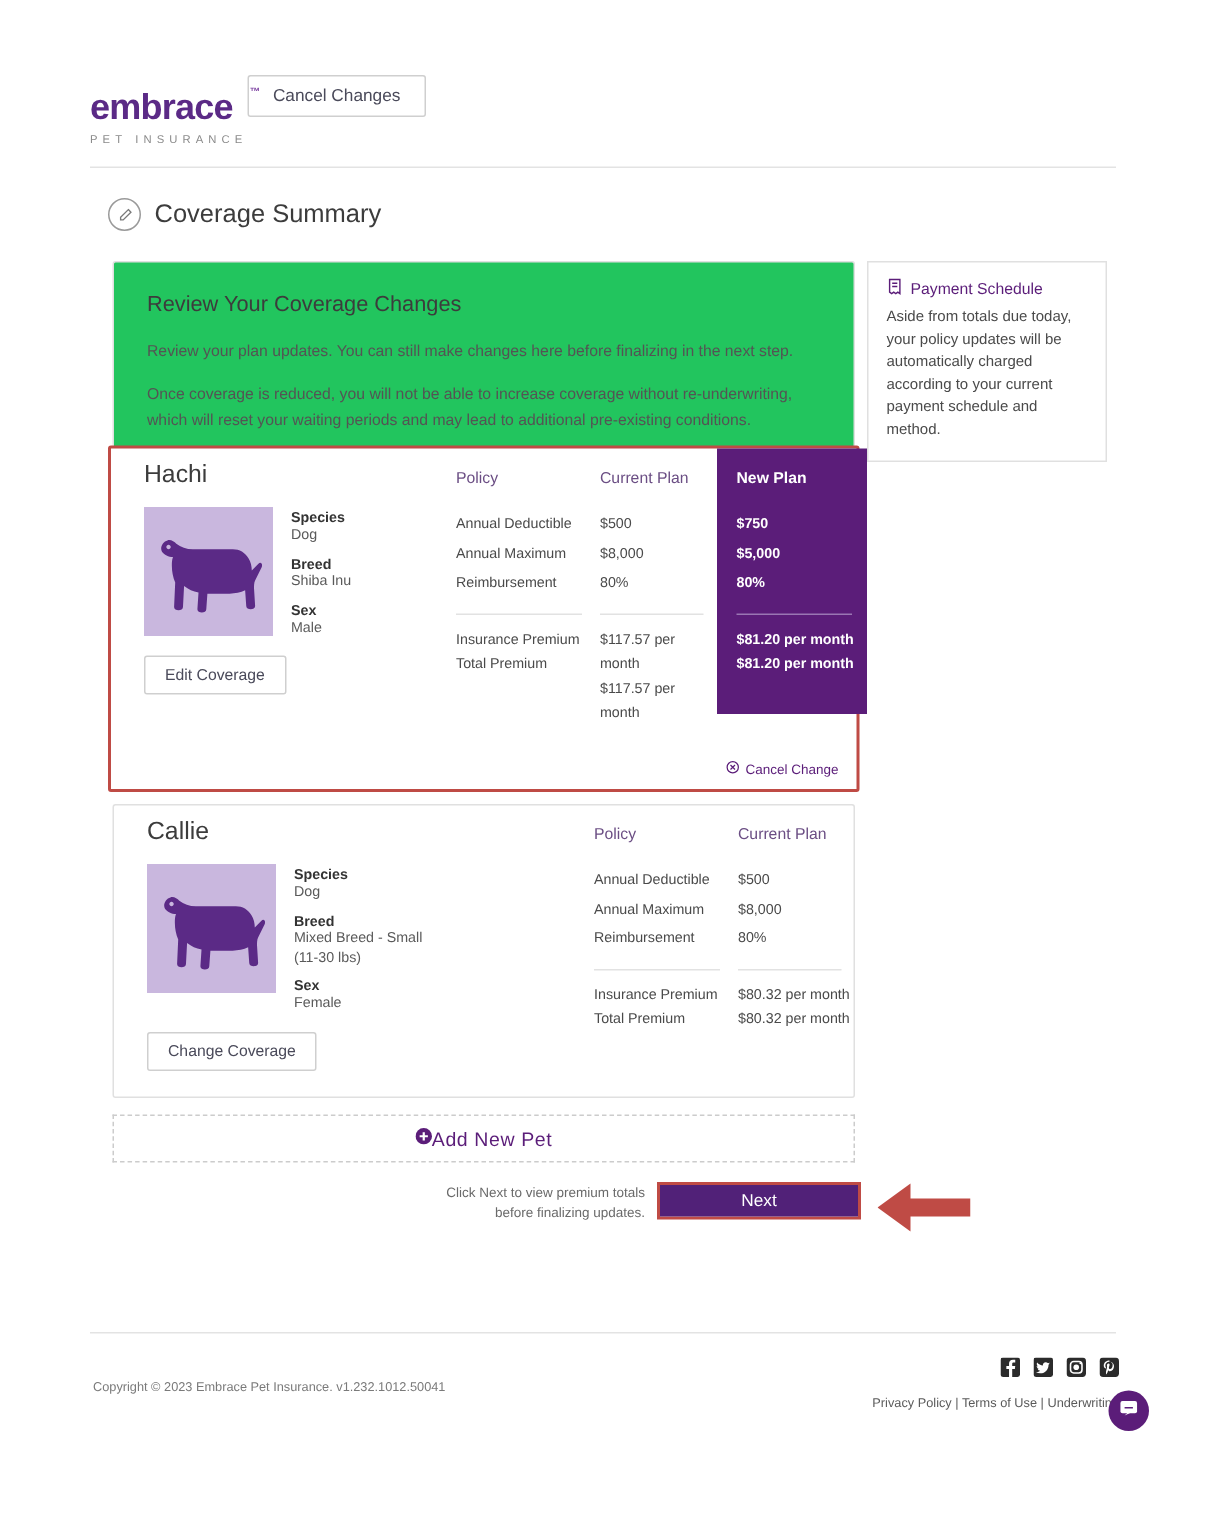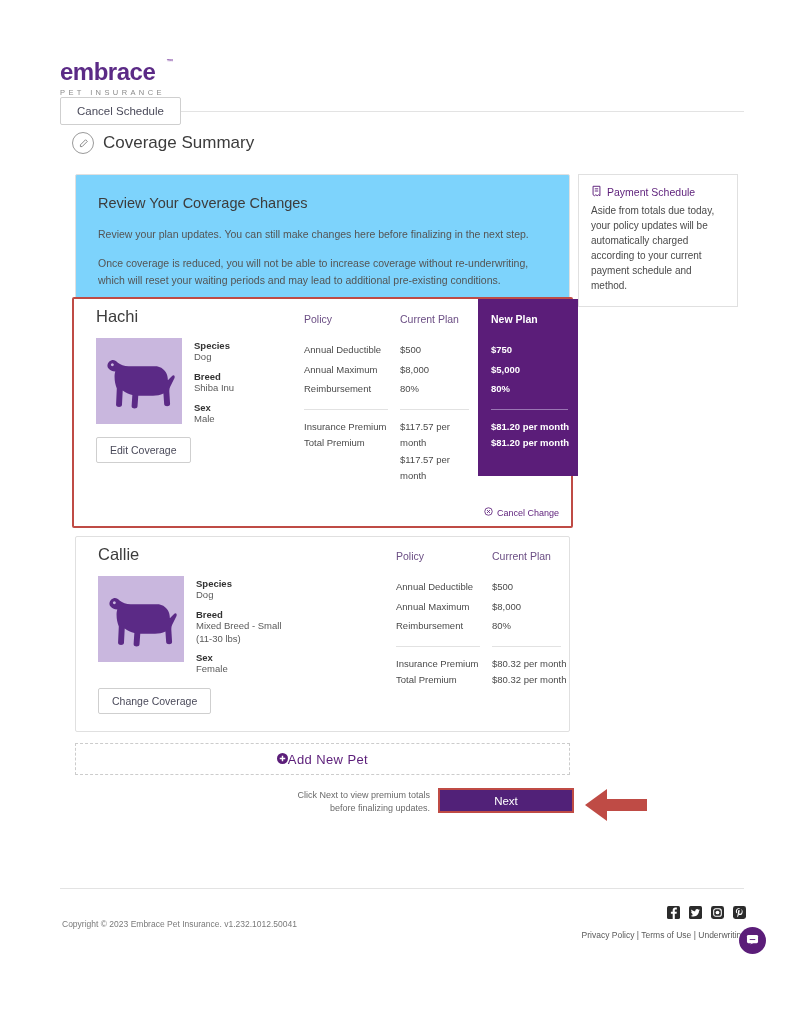--- a/index.html
+++ b/index.html
@@ -13,21 +13,21 @@
     width: 804px; height: 1021px;
     background: #ffffff;
     overflow: hidden;
   }
 
   
   .header {
     position: absolute; left: 60px; top: 50px;
     width: 684px; height: 62px;
     border-bottom: 1px solid #e3e3e3;
-    display: flex; align-items: flex-start; justify-content: flex-start; flex-direction: column;
+    display: flex; align-items: flex-start; justify-content: flex-start;
   }
   .logo { position: relative; padding-top: 10px; }
   .logo-word {
     font-size: 24px; font-weight: bold; letter-spacing: -0.5px;
     color: #5b2a86; line-height: 1;
   }
   .logo-tm {
     position: absolute; right: -8px; top: 8px;
     font-size: 7px; color: #7b3fa0;
   }
@@ -50,21 +50,21 @@
   .title-icon {
     width: 22px; height: 22px; border-radius: 50%;
     border: 1px solid #9a9a9a; display: flex;
     align-items: center; justify-content: center;
   }
   .page-title { font-size: 17px; color: #3c3c3c; font-weight: normal; }
 
   
   .main-panel {
     position: absolute; left: 75px; top: 174px;
-    width: 495px; background: #7dd3fc;
+    width: 495px; background: #22c55e;
     border: 1px solid #e0e0e0; border-radius: 2px;
     padding: 20px 22px 22px 22px;
   }
   .review-title { font-size: 14.5px; color: #3c3c3c; margin-bottom: 15px; }
   .review-p { font-size: 10.5px; color: #545454; line-height: 1.55; margin-bottom: 13px; }
   .review-p:last-child { margin-bottom: 0; }
 
   
   .sidebar {
     position: absolute; left: 578px; top: 174px;
@@ -196,21 +196,21 @@
 
 <div class="page">
 
   <div class="header">
     <div class="logo">
       <div class="logo-word">
         <span>embrace</span><span class="logo-tm">™</span>
       </div>
       <div class="logo-sub">PET INSURANCE</div>
     </div>
-    <button class="cancel-changes">Cancel Schedule</button>
+    <button class="cancel-changes">Cancel Changes</button>
   </div>
 
   <div class="page-title-row">
     <span class="title-icon">
       <svg width="11" height="11" viewBox="0 0 16 16" fill="none" stroke="#7a7a7a" stroke-width="1.3">
         <path d="M11 2.5l2.5 2.5L6 12.5H3.5V10z"></path>
       </svg>
     </span>
     <span class="page-title">Coverage Summary</span>
   </div>

